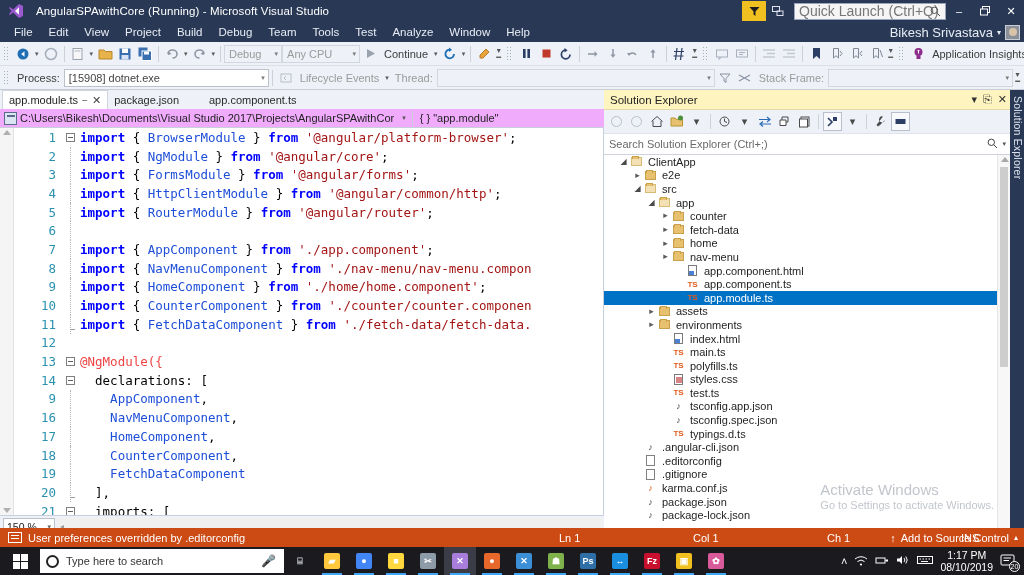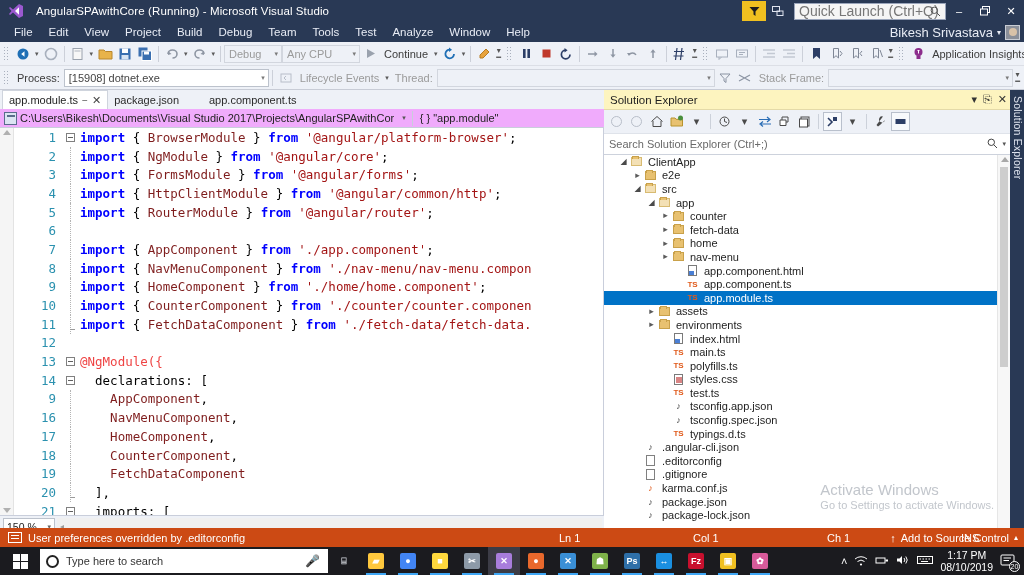--- a/index.html
+++ b/index.html
@@ -171,21 +171,21 @@
   }
   .fold .vline {
     position: absolute; left: 50%; top: 0; bottom: 0; width: 1px;
     border-left: 1px dotted #b4b4b4;
   }
   .fold .bracket-bot {
     position: absolute; left: 50%; bottom: 4px; width: 5px; height: 1px; background: #9a9a9a;
   }
   .code-text { flex: 1 1 auto; padding-left: 2px; }
   .k-import { color: #0000ff; font-weight: bold; }
-  .k-type { color: #7f1d1d; margin-top: 26px; }
+  .k-type { color: #1d4ed8; margin-top: 26px; }
   .k-str { color: #a31515; }
   .k-punct { color: #000; }
   .k-plain { color: #000; }
   .k-decor { color: #ef4444; }
 
   .zoombar {
     position: absolute; left: 0; bottom: 0; right: 420px; height: 22px;
     background: #eef1f7; border-top: 1px solid #c9cedb;
     display: flex; align-items: center;
   }
@@ -314,21 +314,21 @@
   .taskbar {
     position: absolute; left: 0; bottom: 0; width: 1024px; height: 28px;
     background: #1b1b1f; display: flex; align-items: center;
   }
   .start {
     width: 40px; height: 28px; display: flex; align-items: center; justify-content: center;
   }
   .win-logo { width: 15px; height: 15px; display: grid; grid-template-columns: 7px 7px; grid-template-rows: 7px 7px; gap: 1px;}
   .win-logo i { background: #fff; display: block; }
   .tb-search {
-    width: 288px; height: 24px; background: #fff; display: flex; align-items: center;
+    width: 244px; height: 24px; background: #fff; display: flex; align-items: center;
     padding: 0 6px; gap: 7px; position: relative;
   }
   .tb-search .circ { width: 13px; height: 13px; border: 2px solid #222; border-radius: 50%; flex:0 0 auto;}
   .tb-search .txt { font-size: 11px; color: #333; }
   .tb-search .mic { position: absolute; right: 8px; font-size: 12px; color: #333; }
   .task-ico {
     width: 32px; height: 28px; display: flex; align-items: center; justify-content: center;
     position: relative; flex: 0 0 auto;
   }
   .task-ico.running::after {

